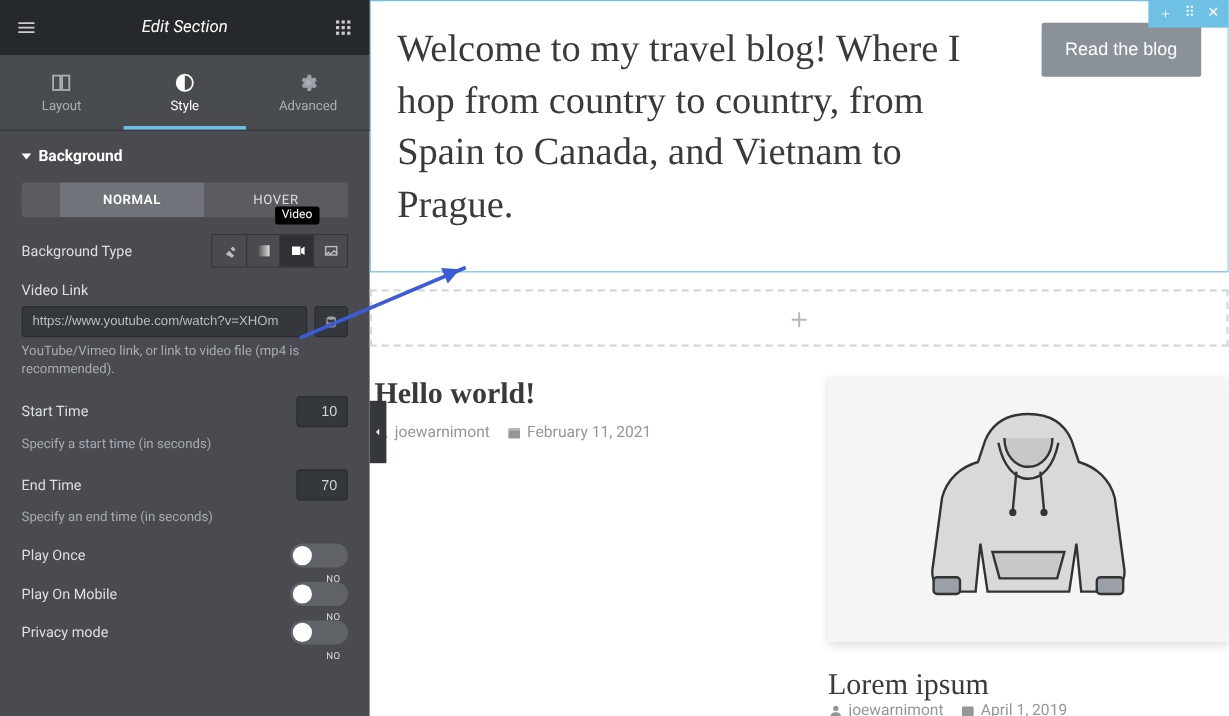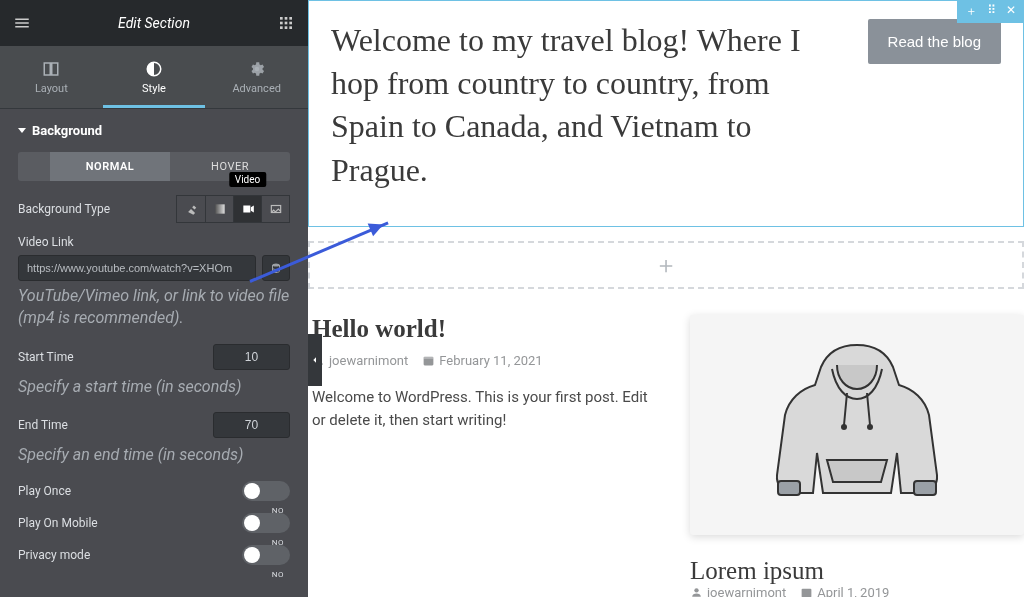--- a/index.html
+++ b/index.html
@@ -32,23 +32,23 @@
   .bgtype { display: flex; border: 1px solid #33363a; }
   .bgbtn { width: 28px; height: 26px; background: #4a4b50; display: flex; align-items: center; justify-content: center; border-left: 1px solid #33363a; cursor: pointer; color: #bbb; position: relative; }
   .bgbtn:first-child { border-left: none; }
   .bgbtn.sel { background: #2f3134; color: #fff; }
   .tooltip { position: absolute; top: -24px; left: 50%; transform: translateX(-50%); background: #000; color: #fff; font-size: 10px; padding: 2px 6px; border-radius: 2px; white-space: nowrap; }
 
   .input-row { display: flex; gap: 6px; margin-bottom: 4px; }
   .input-row input { flex: 1; background: #34373b; border: 1px solid #2a2c2f; color: #b9bdc2; padding: 6px 8px; font-size: 11px; border-radius: 3px; }
   .input-row .db { width: 28px; background: #34373b; border: 1px solid #2a2c2f; border-radius: 3px; display: flex; align-items: center; justify-content: center; color: #9ca0a5; cursor: pointer; }
 
-  .hint { font-size: 16px; font-style: italic; color: #a7acb2; line-height: 1.4; margin-bottom: 14px; }
-
-  .num { width: 77px; background: #34373b; border: 1px solid #2a2c2f; color: #cfd3d8; padding: 5px 8px; font-size: 12px; text-align: center; border-radius: 3px; }
+  .hint { font-size: 11px; color: #a7acb2; line-height: 1.4; margin-bottom: 14px; }
+
+  .num { width: 43px; background: #34373b; border: 1px solid #2a2c2f; color: #cfd3d8; padding: 5px 8px; font-size: 12px; text-align: right; border-radius: 3px; }
 
   .toggle { display: flex; align-items: center; }
   .toggle .track { width: 48px; height: 20px; border-radius: 11px; background: #5f6267; position: relative; cursor: pointer; display: flex; align-items: center; justify-content: flex-end; padding-right: 6px; }
   .toggle .knob { position: absolute; left: 2px; top: 2px; width: 16px; height: 16px; background: #fff; border-radius: 50%; }
   .toggle .lbl { font-size: 8px; color: #dcdfe3; letter-spacing: .5px; margin-top: 40px; }
 
   .collapse-handle { position: absolute; left: 308px; top: 334px; width: 14px; height: 52px; background: #34373b; color: #fff; display: flex; align-items: center; justify-content: center; cursor: pointer; z-index: 5; }
 
   
   .canvas { flex: 1; position: relative; overflow: hidden; }
@@ -268,21 +268,20 @@
           <span>joewarnimont</span>
         </span>
         <span class="mi">
           <svg width="13" height="13" viewBox="0 0 24 24" fill="currentColor">
               <rect x="3" y="5" width="18" height="16" rx="2"></rect>
               <rect x="3" y="5" width="18" height="4" fill="#fff" opacity=".3"></rect>
             </svg>
           <span>February 11, 2021</span>
         </span>
       </div>
-      <p class="excerpt">Welcome to WordPress. This is your first post. Edit or delete it, then start writing!</p>
     </div>
 
     <div class="card">
       <div class="card-img">
         <svg viewBox="0 0 250 200" width="250" height="200">
           <path d="M125 20c-18 0-30 8-36 22l-6 18c-14 4-26 14-30 30l-8 60c-1 10 6 18 16 18h20l4-40 6 40h68l6-40 4 40h20c10 0 17-8 16-18l-8-60c-4-16-16-26-30-30l-6-18c-6-14-18-22-36-22z" fill="#d9d9d9" stroke="#333" stroke-width="2"></path>
           <path d="M105 40c0 14 9 24 20 24s20-10 20-24" fill="#c8c8c8" stroke="#333" stroke-width="2"></path>
           <path d="M100 44c4 20 14 30 25 30s21-10 25-30" fill="none" stroke="#333" stroke-width="2"></path>
           <line x1="115" y1="68" x2="112" y2="100" stroke="#333" stroke-width="2"></line>
           <line x1="135" y1="68" x2="138" y2="100" stroke="#333" stroke-width="2"></line>

